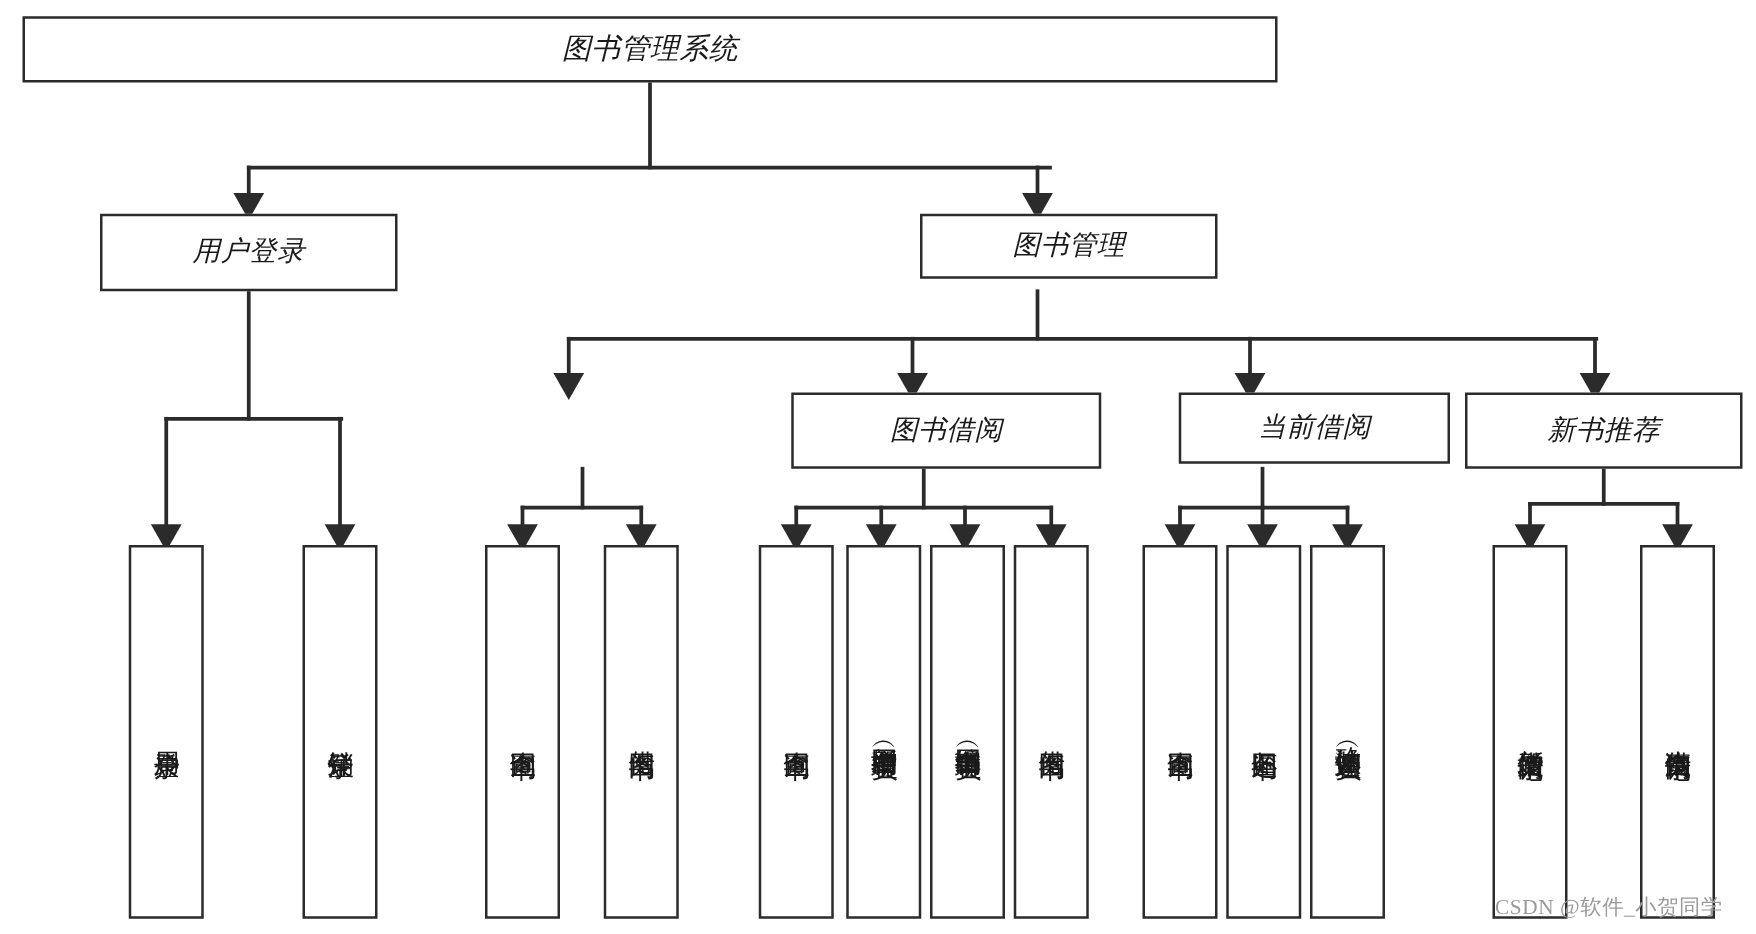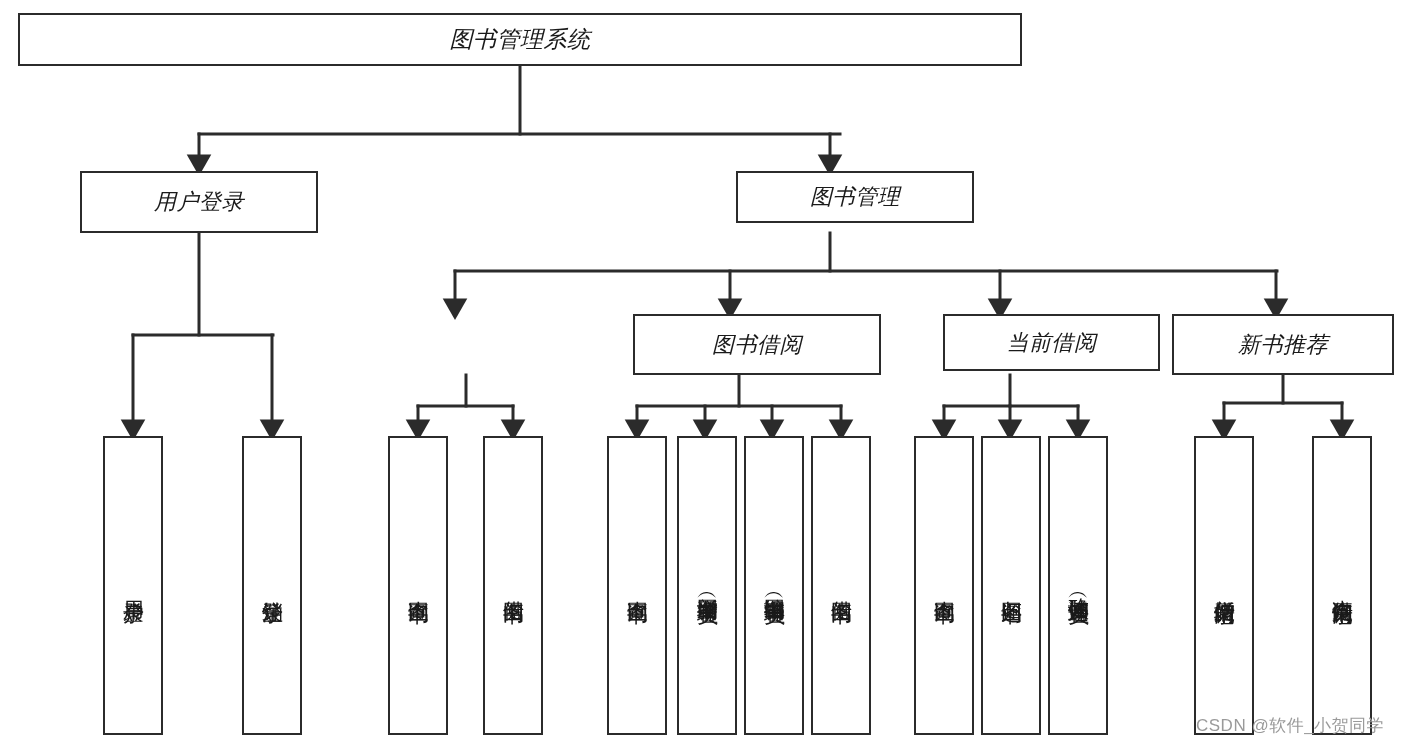--- a/index.html
+++ b/index.html
@@ -65,21 +65,21 @@
     max-height: 270px;
   }
   #watermark {
     position: absolute;
     left: 1196px;
     top: 714px;
     font-size: 17px;
     color: #9a9a9a;
     white-space: nowrap;
     letter-spacing: 0.5px;
-    font-family: Liberation Sans, sans-serif;
+    font-family: Liberation Serif, serif;
   }
 </style>
 </head>
 <body>
 
 <div id="diagram-root">
 
   <svg id="edge-layer" width="1405" height="747" viewBox="0 0 1405 747" xmlns="http://www.w3.org/2000/svg">
     <defs>
       <marker id="arrowhead" markerWidth="9" markerHeight="9" refX="3.2" refY="4.5" orient="auto" markerUnits="strokeWidth">

